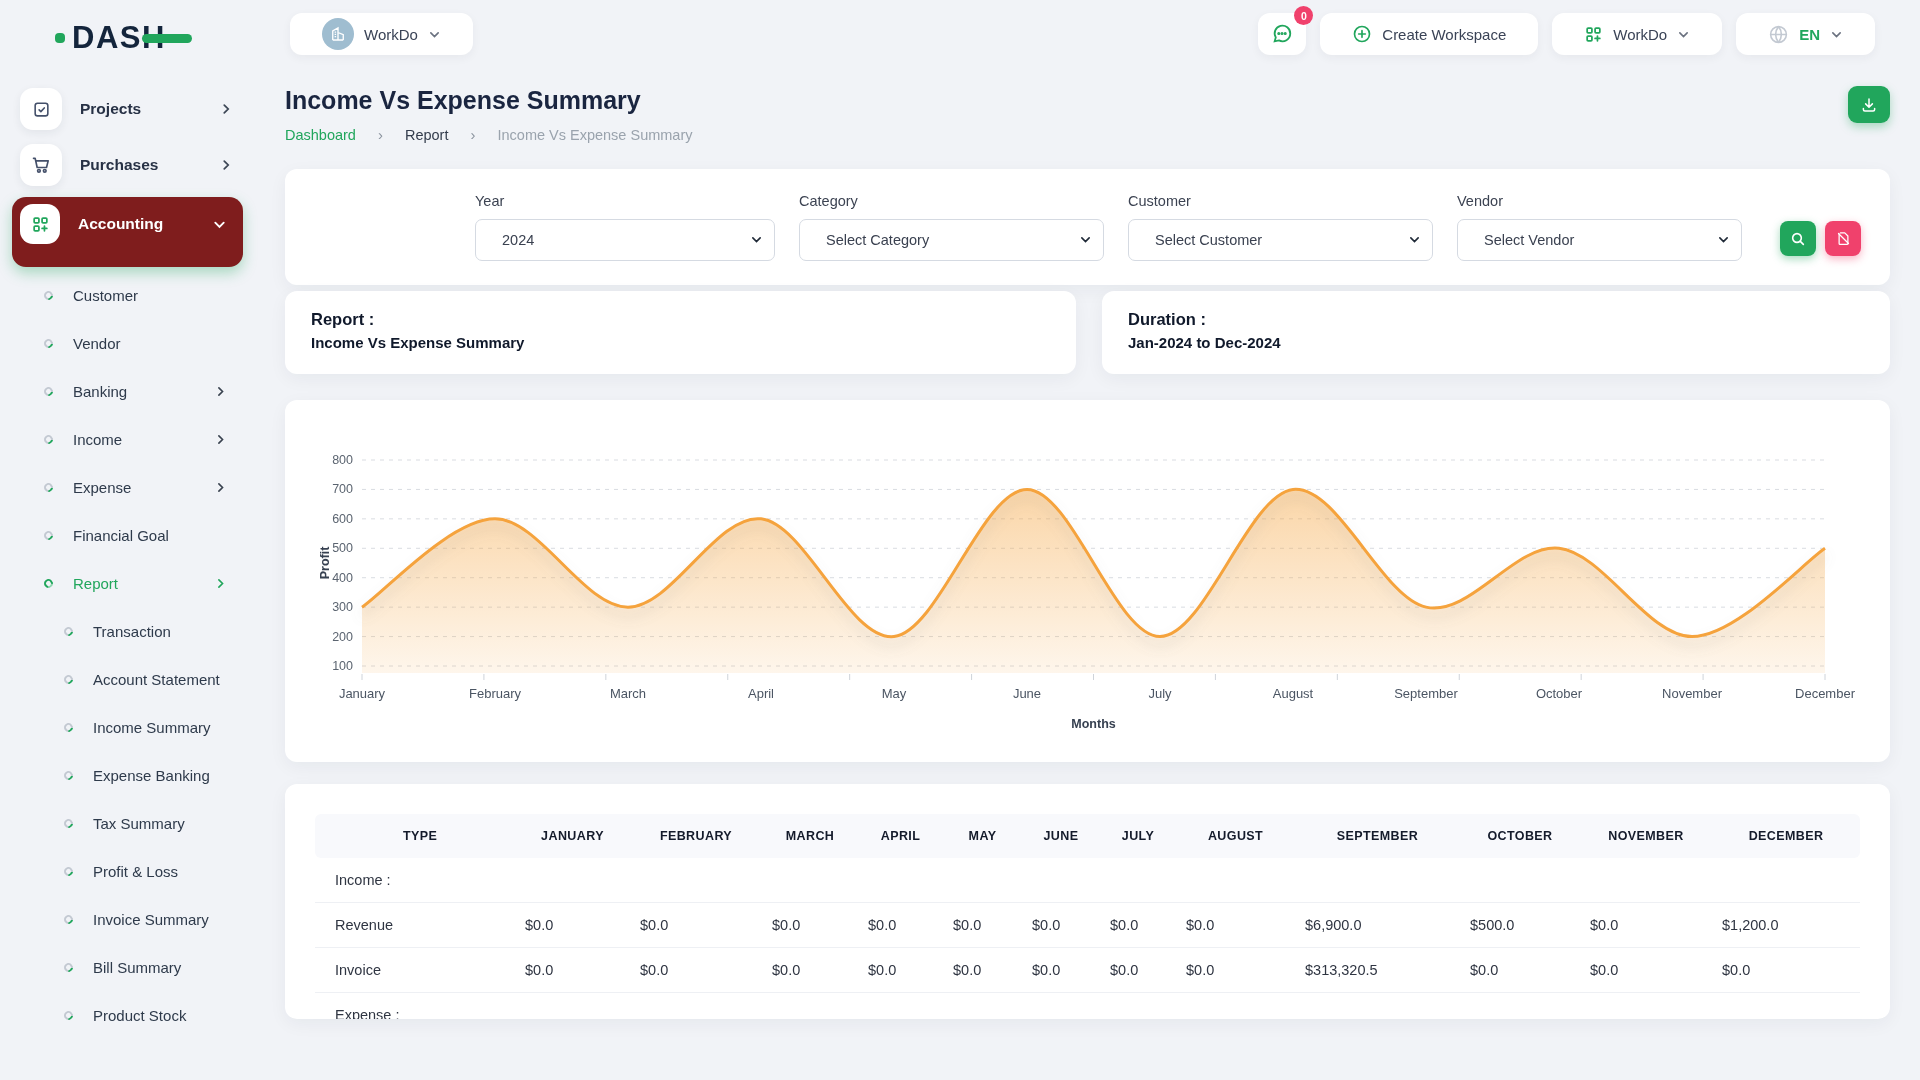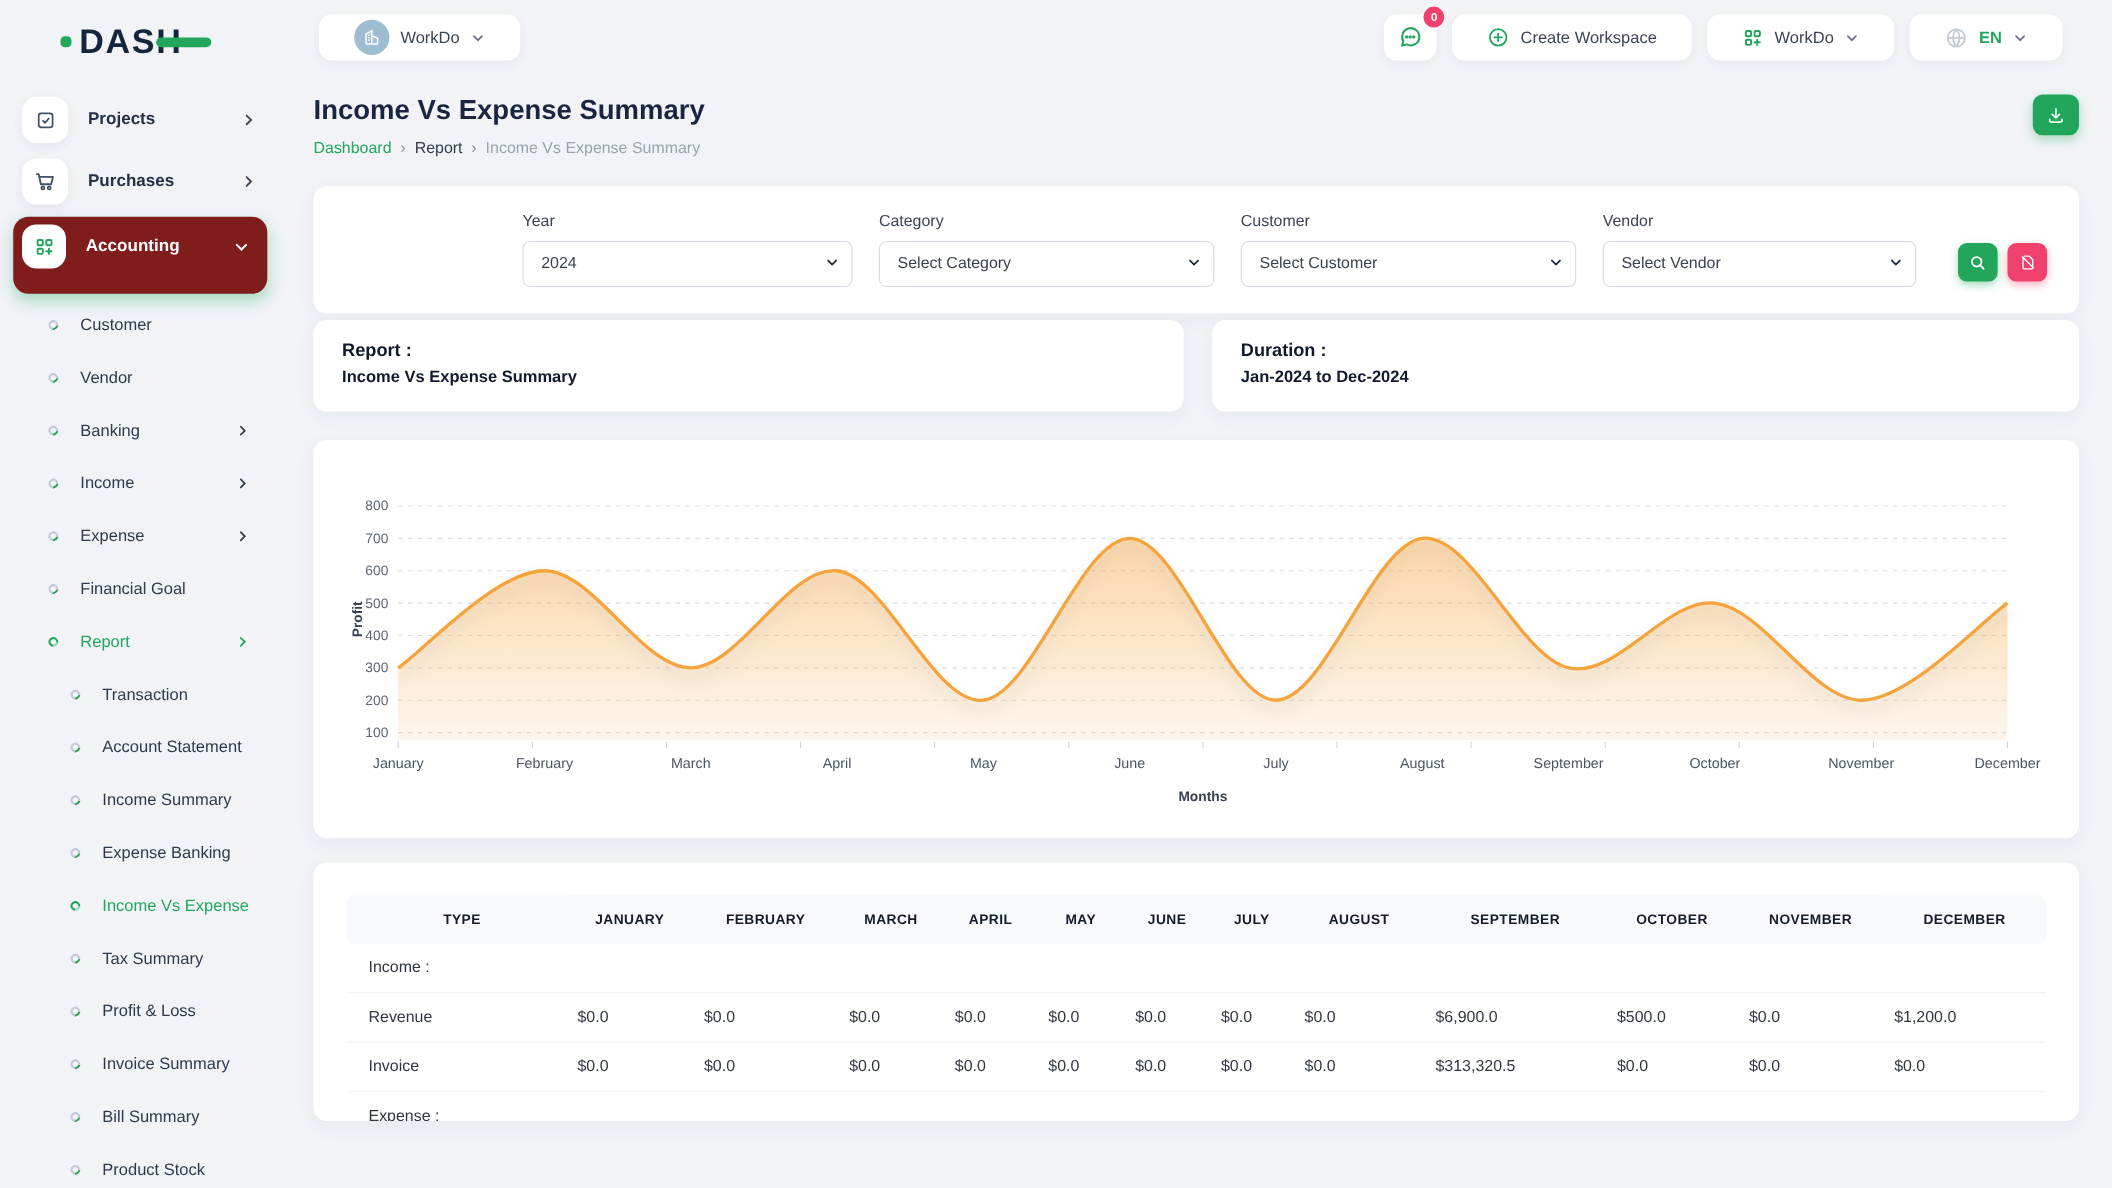--- a/index.html
+++ b/index.html
@@ -51,38 +51,38 @@
   .top-right { display:flex; align-items:center; gap:14px; }
   .msg-btn { position:relative; width:48px; justify-content:center; padding:0; }
   .badge { position:absolute; top:-7px; right:-7px; min-width:19px; height:19px; border-radius:50%;
     background:#f0416c; color:#fff; font-size:10.5px; font-weight:700; display:flex; align-items:center;
     justify-content:center; }
   .green-txt { color:#21a65c; font-weight:600; }
 
   
   .page-head { display:flex; justify-content:space-between; align-items:flex-start; }
   .page-title { font-size:25px; font-weight:700; color:#1a2540; }
-  .breadcrumb { margin-top:11px; font-size:14.5px; display:flex; align-items:center; gap:8px; }
+  .breadcrumb { margin-top:11px; font-size:14.5px; display:flex; align-items:center; gap:22px; }
   .breadcrumb .bc-link { color:#21a65c; cursor:pointer; }
   .breadcrumb .bc-mid { color:#333c4c; cursor:pointer; }
   .breadcrumb .bc-cur { color:#9aa3ad; }
   .bc-sep { color:#8b939e; font-size:15px; }
   .dl-btn { width:42px; height:37px; border:none; border-radius:9px; background:#21a65c; color:#fff;
     display:flex; align-items:center; justify-content:center; cursor:pointer; box-shadow:0 4px 10px rgba(33,166,92,.35); }
 
   
   .card { background:#fff; border-radius:12px; box-shadow:0 5px 18px rgba(25,35,60,.05); }
 
   .filter-card { margin-top:26px; height:116px; display:flex; align-items:flex-start;
     padding:24px 24px 0 190px; }
   .f-col { margin-right:24px; }
   .f-label { font-size:14.5px; color:#3c4352; margin-bottom:10px; }
   .sel-wrap { position:relative; }
   .sel-wrap select { appearance:none; -webkit-appearance:none; height:42px; border:1px solid #d5dae2;
-    border-radius:7px; background:#fff; padding:0 34px 0 16px; font-size:14.5px; color:#3a4150;
+    border-radius:7px; background:#fff; padding:0 34px 0 26px; font-size:14.5px; color:#3a4150;
     font-family:inherit; cursor:pointer; width:100%; }
   .sel-chev { position:absolute; right:12px; top:13px; pointer-events:none; color:#222; }
   .w300{width:300px} .w305{width:305px} .w285{width:285px}
   .f-actions { display:flex; gap:9px; margin-left:38px; margin-top:28px; }
   .sq-btn { width:36px; height:35px; border:none; border-radius:8px; display:flex; align-items:center;
     justify-content:center; color:#fff; cursor:pointer; }
   .sq-green { background:#21a65c; box-shadow:0 3px 8px rgba(33,166,92,.4); }
   .sq-pink  { background:#f0416c; box-shadow:0 3px 8px rgba(240,65,108,.4); }
 
   .info-row { margin-top:6px; display:flex; gap:26px; }
@@ -216,24 +216,20 @@
           <span class="sub-dot"></span>
           <span class="sub-label">Account Statement</span>
         </div>
         <div class="subitem lvl2">
           <span class="sub-dot"></span>
           <span class="sub-label">Income Summary</span>
         </div>
         <div class="subitem lvl2">
           <span class="sub-dot"></span>
           <span class="sub-label">Expense Banking</span>
-        </div>
-        <div class="subitem lvl2 active">
-          <span class="sub-dot"></span>
-          <span class="sub-label">Income Vs Expense</span>
         </div>
         <div class="subitem lvl2">
           <span class="sub-dot"></span>
           <span class="sub-label">Tax Summary</span>
         </div>
         <div class="subitem lvl2">
           <span class="sub-dot"></span>
           <span class="sub-label">Profit &amp; Loss</span>
         </div>
         <div class="subitem lvl2">

